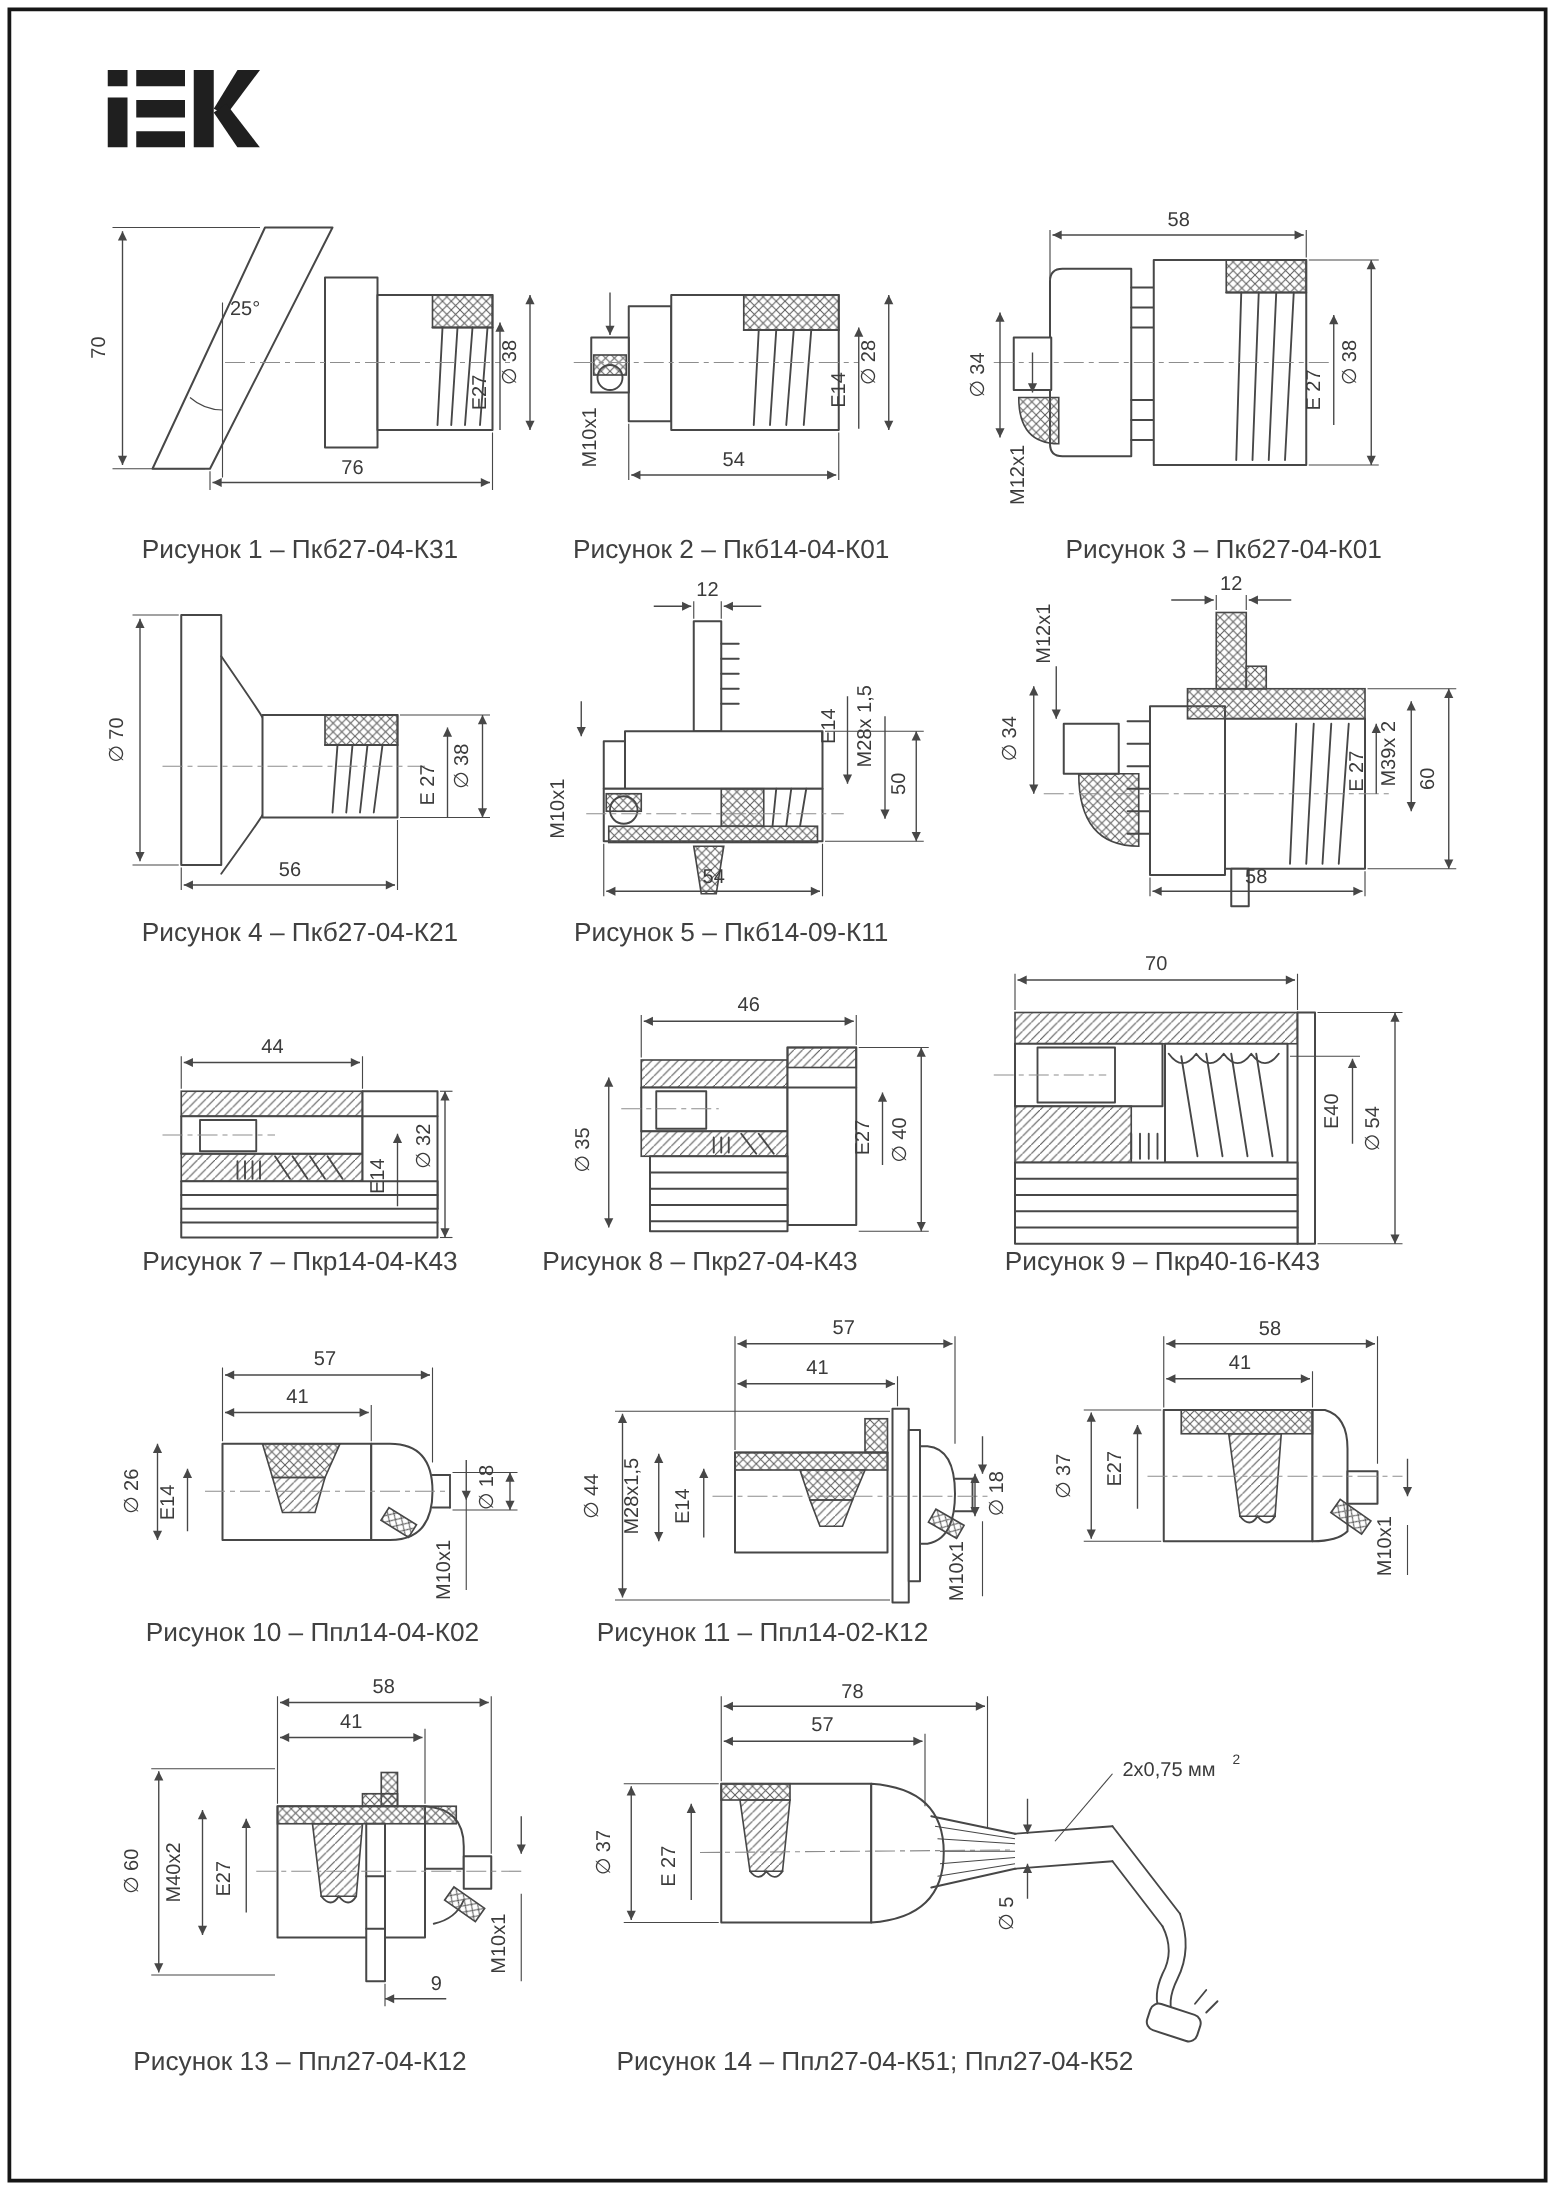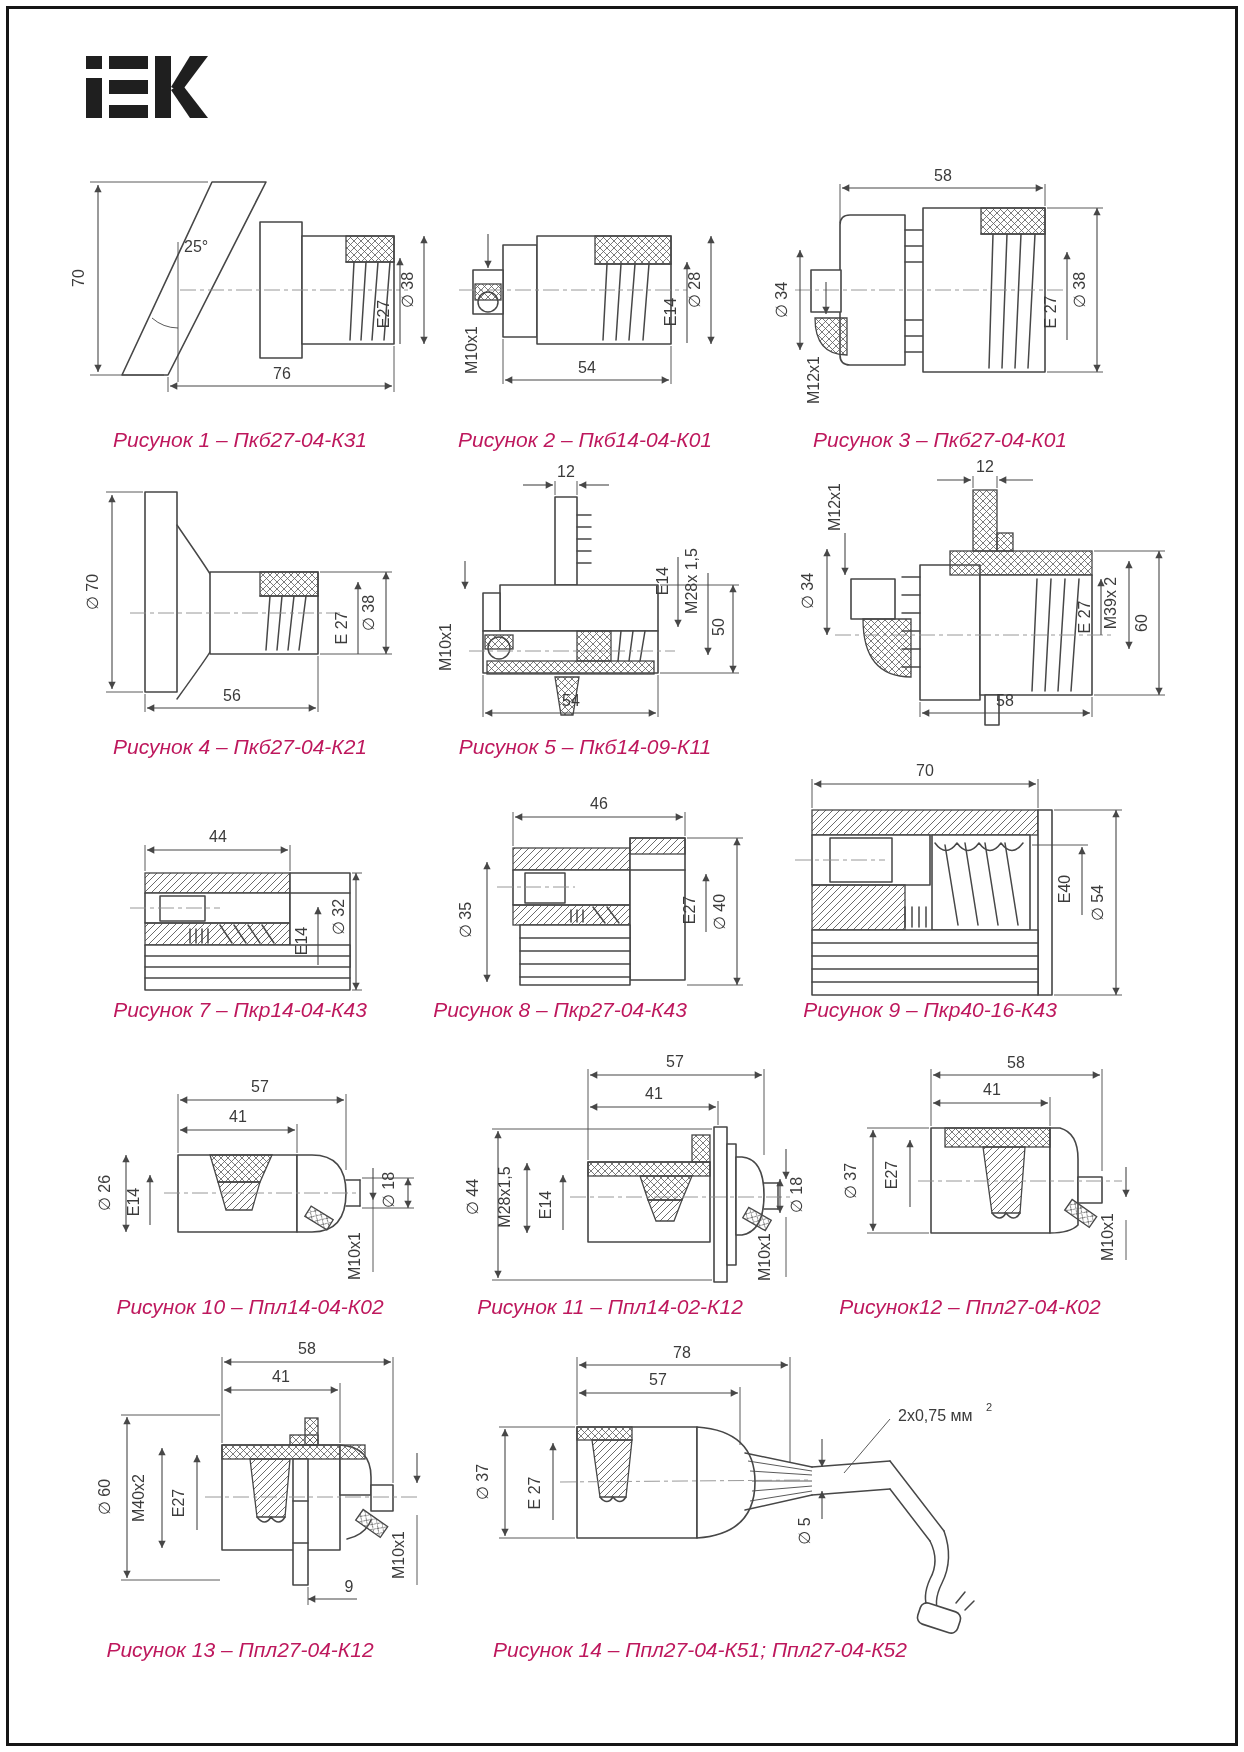--- a/index.html
+++ b/index.html
@@ -2,22 +2,22 @@
 <html><head>
 <meta charset="utf-8">
 <style>
   html,body{margin:0;padding:0;background:#fff;}
   .page{position:relative;width:1244px;height:1752px;background:#fff;overflow:hidden;
         font-family:"Liberation Sans", sans-serif;}
   .frame{position:absolute;left:6px;top:6px;right:6px;bottom:6px;border:3px solid #161616;}
   .logo{position:absolute;left:86px;top:56px;width:122px;height:62px;}
   .fig{position:absolute;}
   .fig svg{overflow:visible;display:block;}
-  .cap{position:absolute;height:30px;text-align:center;font-size:21px;color:#be185d;
-       white-space:nowrap;font-style:italic;}
+  .cap{position:absolute;height:30px;text-align:center;font-size:21px;color:#404040;
+       white-space:nowrap;}
   
   .of{fill:#fff;stroke:#474747;stroke-width:1.6;stroke-linejoin:round;}
   .ol{fill:none;stroke:#474747;stroke-width:1.5;stroke-linejoin:round;stroke-linecap:round;}
   .hx{fill:url(#xh);stroke:#474747;stroke-width:1.3;}
   .hd{fill:url(#dh);stroke:#474747;stroke-width:1.3;}
   .dim{stroke:#474747;stroke-width:1.1;fill:none;}
   .thin{stroke:#474747;stroke-width:0.9;fill:none;}
   .cl{stroke:#8d8d8d;stroke-width:0.9;fill:none;stroke-dasharray:16 4 4 4;}
   .dt{font-family:"Liberation Sans",sans-serif;font-size:16px;fill:#3b3b3b;}
   .dts{font-family:"Liberation Sans",sans-serif;font-size:11px;fill:#3b3b3b;}
@@ -142,21 +142,21 @@
         <text class="dt" transform="rotate(-90 74 230)" x="74" y="230" text-anchor="middle">M12x1</text>
         <line class="dim" x1="322" y1="102" x2="322" y2="190" marker-start="url(#ar)"></line>
         <text class="dt" transform="rotate(-90 311 162)" x="311" y="162" text-anchor="middle">E 27</text>
         <line class="thin" x1="302" y1="58" x2="358" y2="58"></line>
         <line class="thin" x1="302" y1="222" x2="358" y2="222"></line>
         <line class="dim" x1="352" y1="58" x2="352" y2="222" marker-start="url(#ar)" marker-end="url(#ar)"></line>
         <text class="dt" transform="rotate(-90 340 140)" x="340" y="140" text-anchor="middle">∅ 38</text>
       </g>
     </svg>
   </div>
-  <div class="cap" style="left:745px;top:428px;width:390px">Рисунок 3 – Пкб27-04-К01</div>
+  <div class="cap" style="left:784px;top:428px;width:390px">Рисунок 3 – Пкб27-04-К01</div>
 
   <div class="fig" style="left:60px;top:470px;width:360px;height:250px">
     <svg viewBox="0 0 360 250" width="360" height="250">
       <g>
         <rect class="of" x="85" y="22" width="32" height="200"></rect>
         <path class="ol" d="M117,55 Q148,100 150,104 M117,229 Q148,186 150,182"></path>
         <rect class="of" x="150" y="102" width="108" height="82"></rect>
         <rect class="hx" x="200" y="102" width="58" height="24"></rect>
         <line class="ol" x1="200" y1="126" x2="258" y2="126"></line>
         <path class="ol" d="M210,126 L206,180 M222,126 L217,180 M234,126 L228,180 M246,126 L239,180"></path>
@@ -467,21 +467,20 @@
         <line class="dim" x1="103" y1="75" x2="103" y2="176" marker-start="url(#ar)" marker-end="url(#ar)"></line>
         <text class="dt" transform="rotate(-90 86 126)" x="86" y="126" text-anchor="middle">∅ 37</text>
         <line class="dim" x1="140" y1="85" x2="140" y2="152" marker-start="url(#ar)"></line>
         <text class="dt" transform="rotate(-90 127 120)" x="127" y="120" text-anchor="middle">E27</text>
         <line class="dim" x1="356" y1="112" x2="356" y2="142" marker-end="url(#ar)"></line>
         <line class="thin" x1="356" y1="165" x2="356" y2="205"></line>
         <text class="dt" transform="rotate(-90 343 182)" x="343" y="182" text-anchor="middle">M10x1</text>
       </g>
     </svg>
   </div>
-  <div class="cap" style="left:770px;top:1295px;width:400px">Рисунок12 – Ппл27-04-К02</div>
 
   <div class="fig" style="left:65px;top:1335px;width:400px;height:305px">
     <svg viewBox="0 0 400 305" width="400" height="305">
       <g>
         <rect class="of" x="157" y="110" width="118" height="105"></rect>
         <path class="of" d="M275,110 Q306,112 306,142 L306,160 L275,160 Z"></path>
         <path class="ol" d="M306,185 Q300,200 282,204"></path>
         <rect class="of" x="306" y="150" width="22" height="26"></rect>
         <rect class="hx" x="292" y="182" width="30" height="13" transform="rotate(35 307 188)"></rect>
         <rect class="hx" x="157" y="110" width="143" height="14"></rect>

